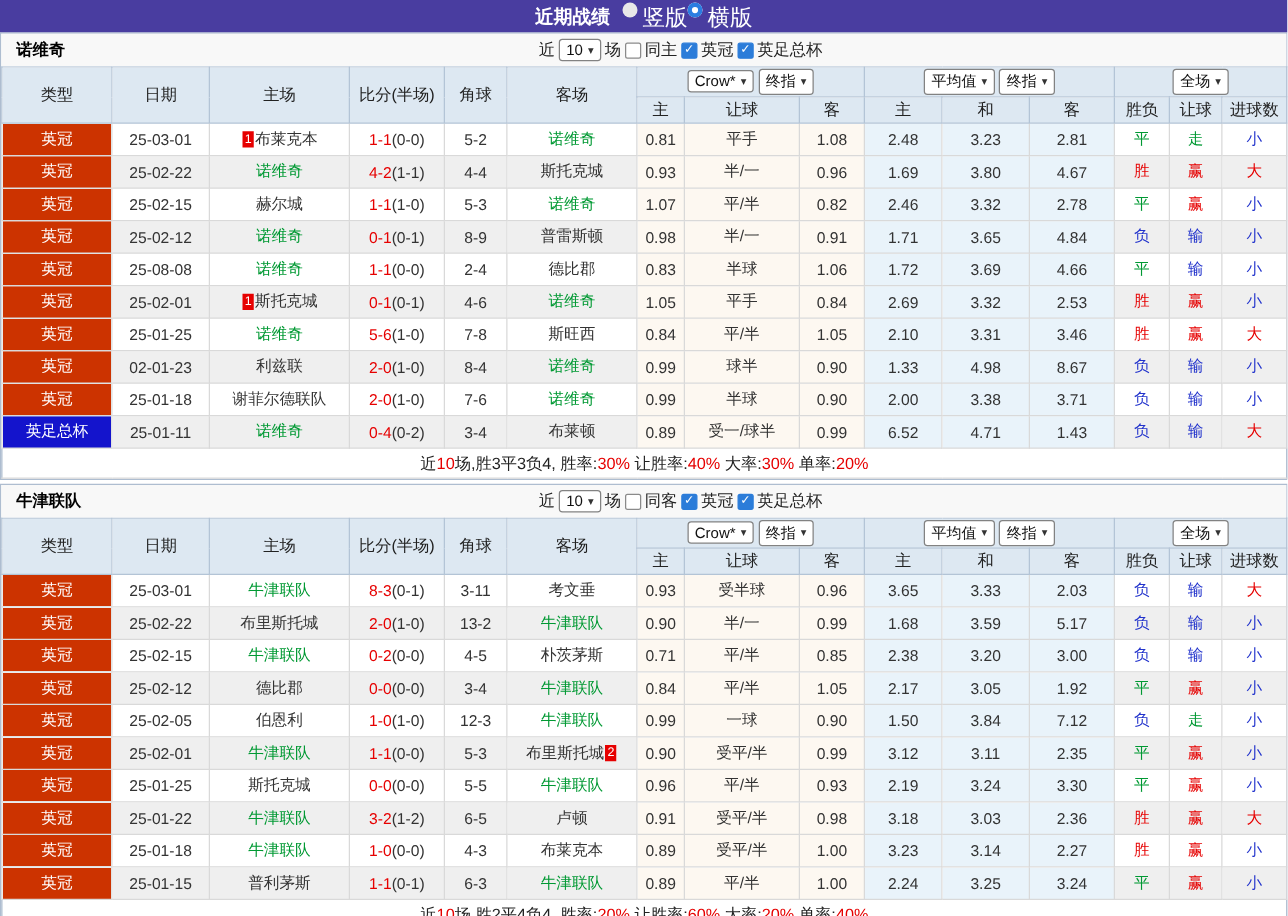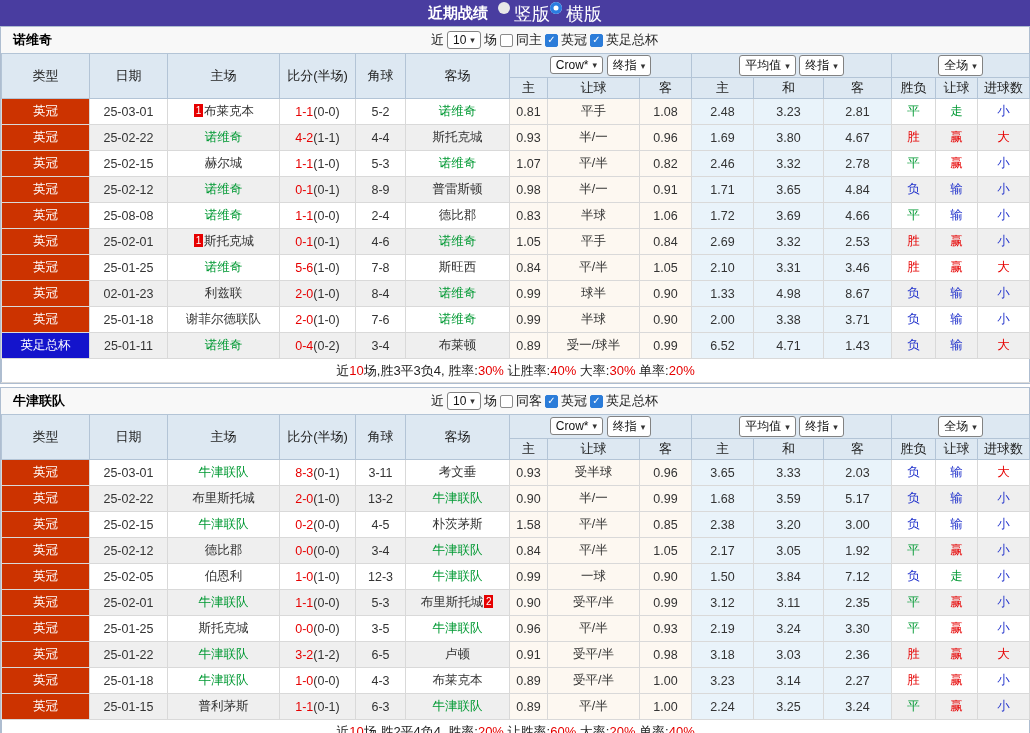--- a/index.html
+++ b/index.html
@@ -414,21 +414,21 @@
             <td class="res" style="color: rgb(34, 51, 204);">输</td>
             <td class="res" style="color: rgb(34, 51, 204);">小</td>
           </tr>
           <tr>
             <td class="cell-league">英冠</td>
             <td>25-02-15</td>
             <td><span class="team-green">牛津联队</span></td>
             <td><span class="score-main">0-2</span><span class="score-half">(0-0)</span></td>
             <td>4-5</td>
             <td><span>朴茨茅斯</span></td>
-            <td class="odds">1.58</td>
+            <td class="odds">0.71</td>
             <td class="odds">平/半</td>
             <td class="odds">0.85</td>
             <td class="avg">2.38</td>
             <td class="avg">3.20</td>
             <td class="avg">3.00</td>
             <td class="res" style="color: rgb(34, 51, 204);">负</td>
             <td class="res" style="color: rgb(34, 51, 204);">输</td>
             <td class="res" style="color: rgb(34, 51, 204);">小</td>
           </tr>
           <tr class="even">
@@ -480,21 +480,21 @@
             <td class="avg">2.35</td>
             <td class="res" style="color: rgb(0, 153, 51);">平</td>
             <td class="res" style="color: rgb(230, 0, 0);">赢</td>
             <td class="res" style="color: rgb(34, 51, 204);">小</td>
           </tr>
           <tr>
             <td class="cell-league">英冠</td>
             <td>25-01-25</td>
             <td><span>斯托克城</span></td>
             <td><span class="score-main">0-0</span><span class="score-half">(0-0)</span></td>
-            <td>3-5</td>
+            <td>5-5</td>
             <td><span class="team-green">牛津联队</span></td>
             <td class="odds">0.96</td>
             <td class="odds">平/半</td>
             <td class="odds">0.93</td>
             <td class="avg">2.19</td>
             <td class="avg">3.24</td>
             <td class="avg">3.30</td>
             <td class="res" style="color: rgb(0, 153, 51);">平</td>
             <td class="res" style="color: rgb(230, 0, 0);">赢</td>
             <td class="res" style="color: rgb(34, 51, 204);">小</td>

